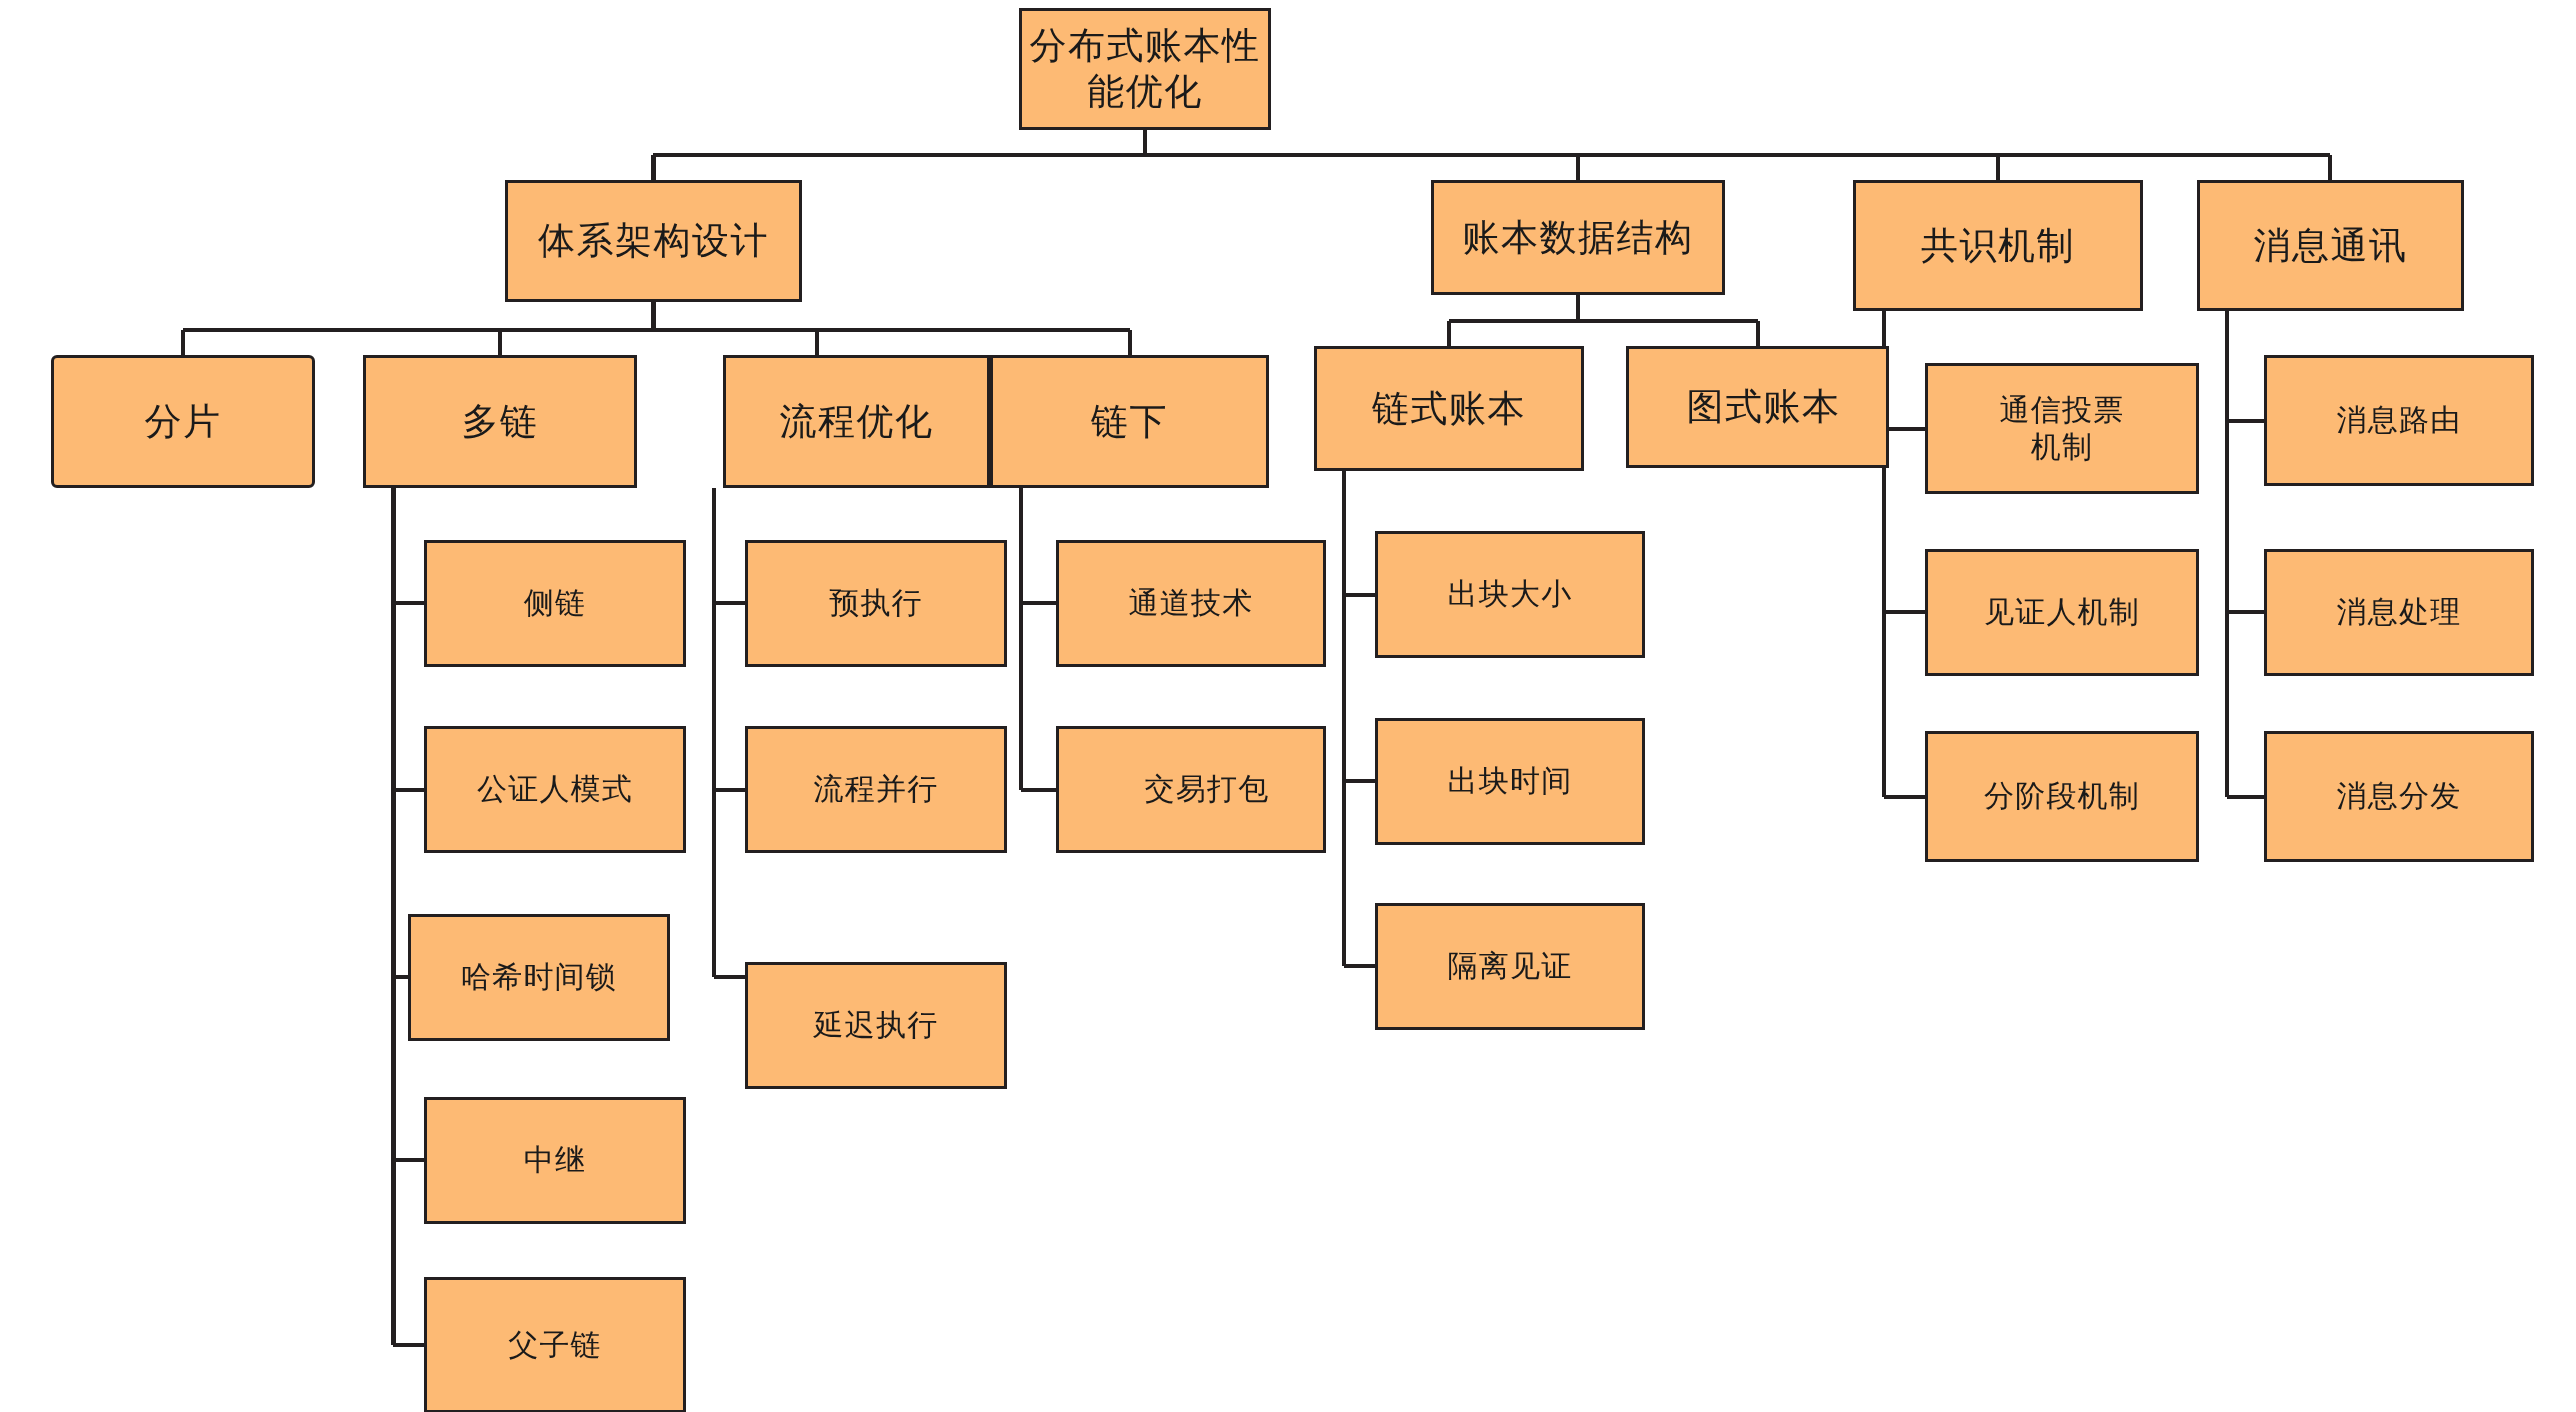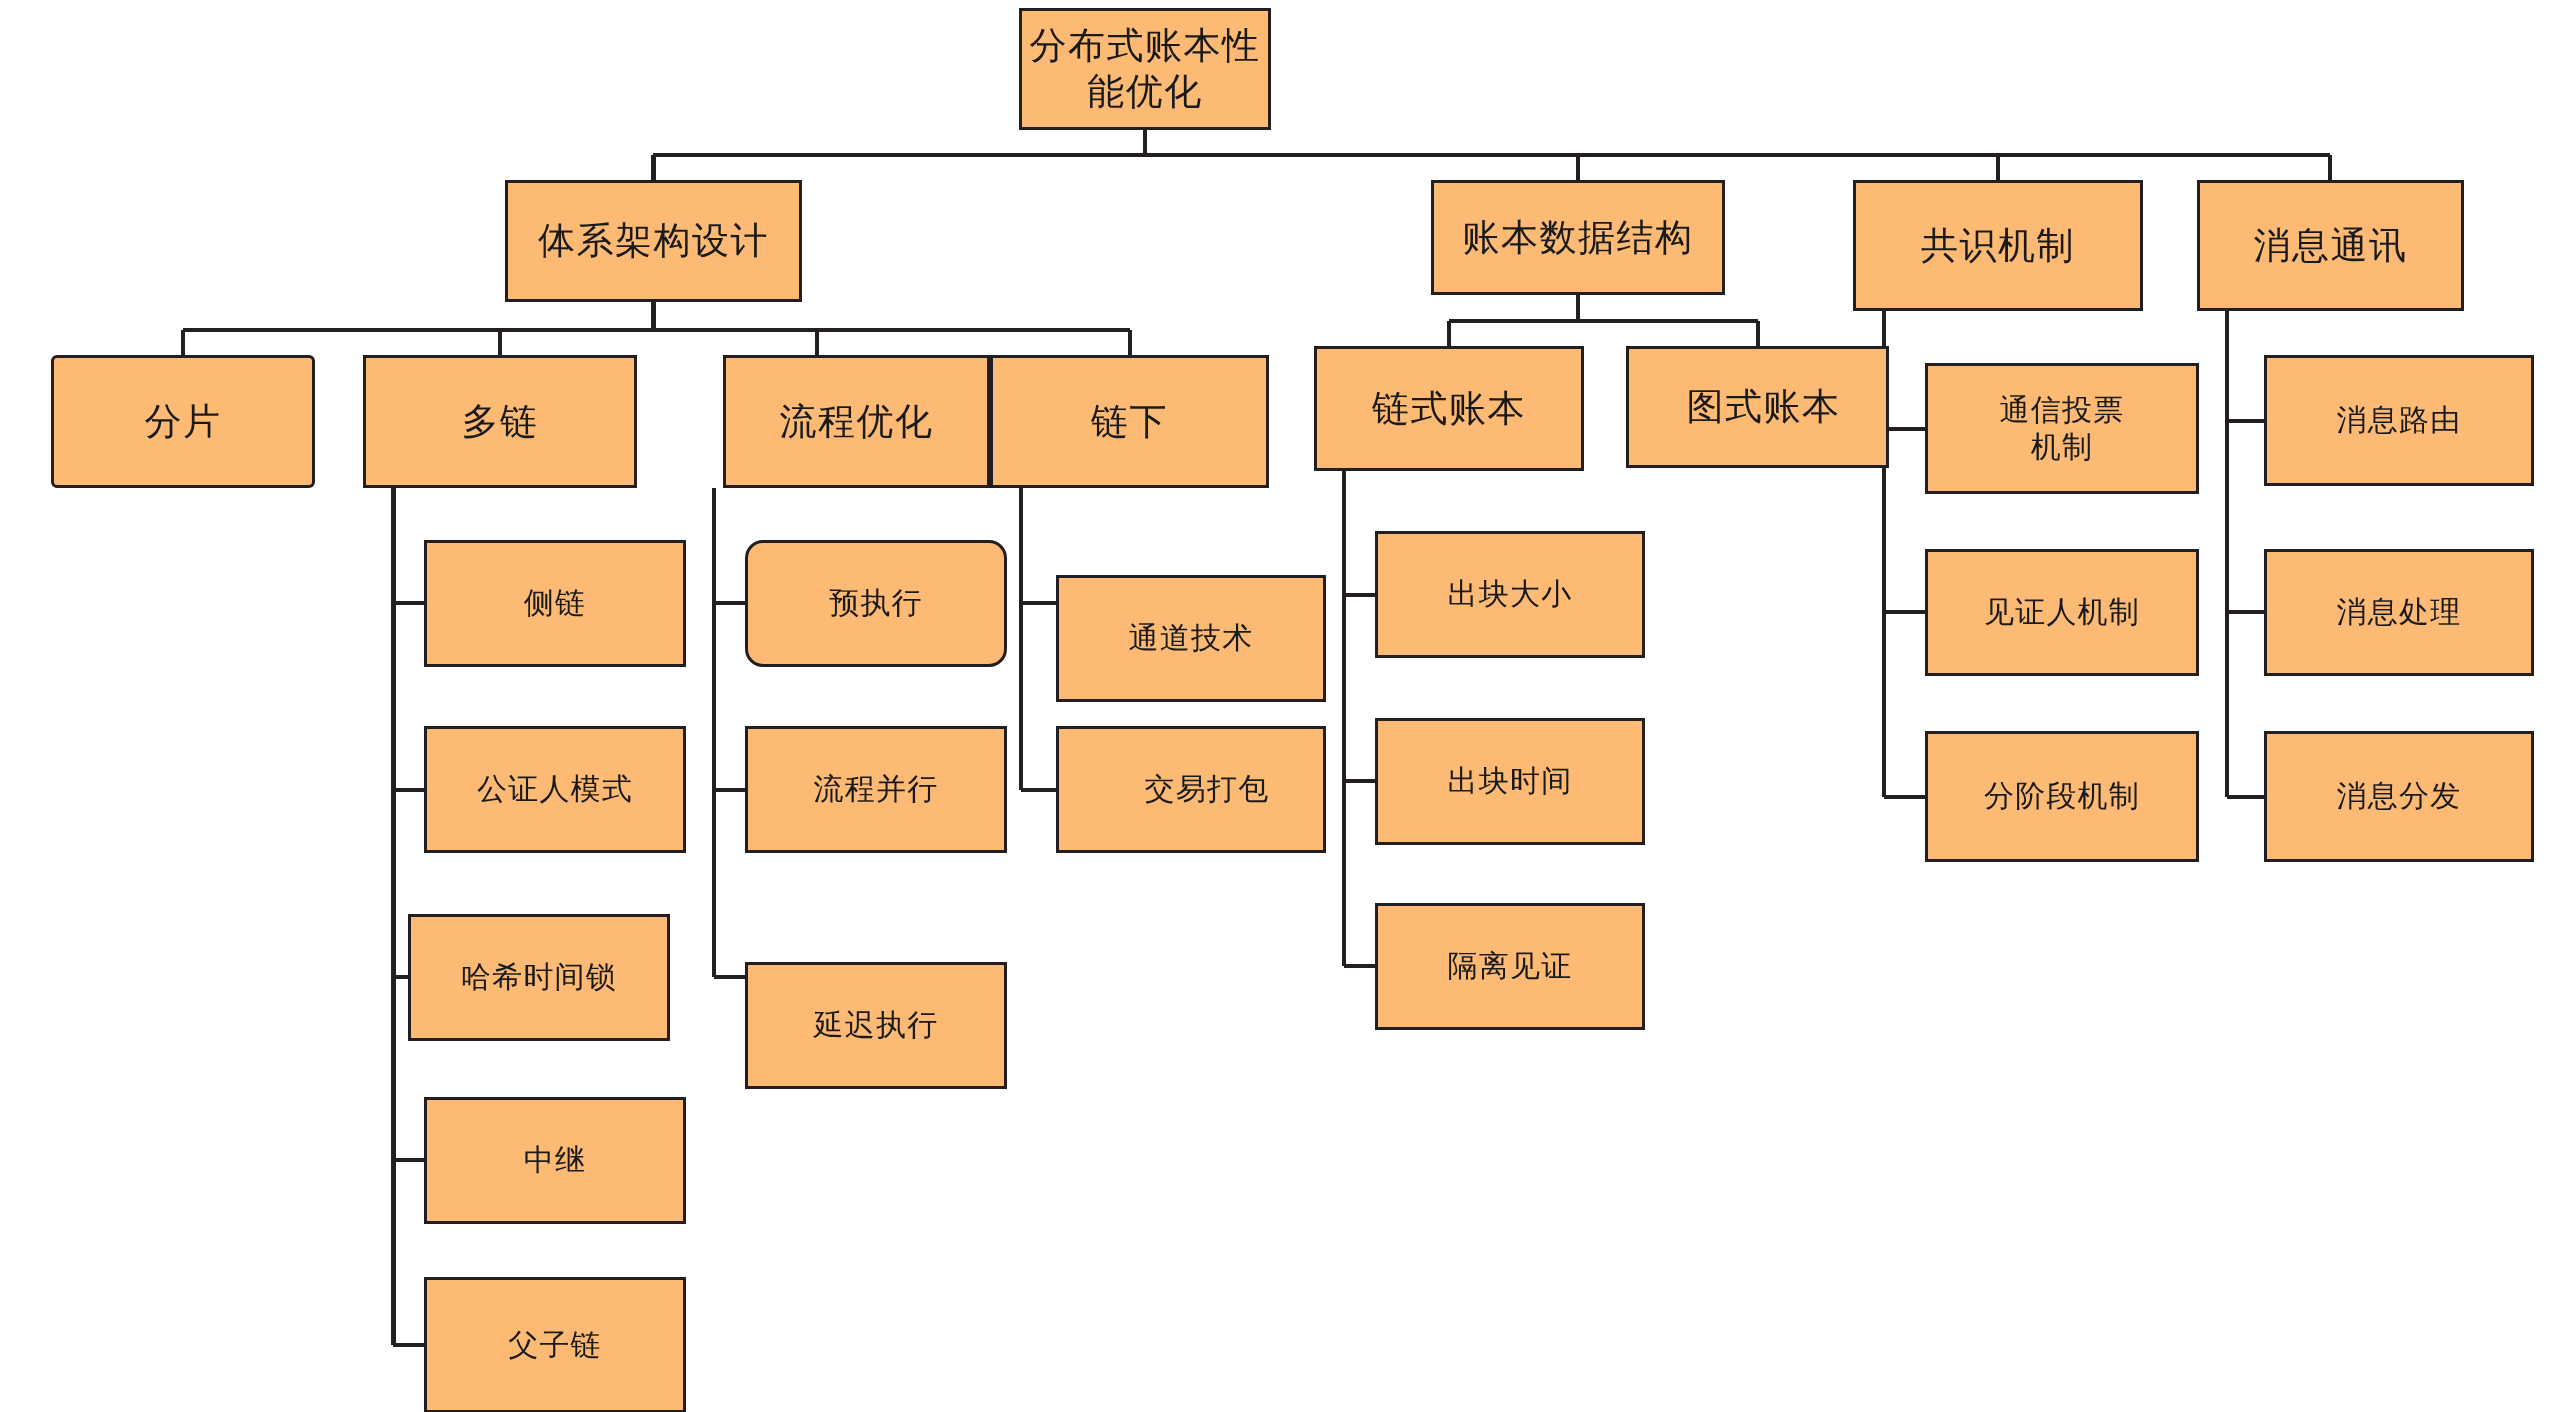--- a/index.html
+++ b/index.html
@@ -99,24 +99,24 @@
       <div class="node lvl2" style="left: 363px; top: 355px; width: 274px; height: 133px;">多链</div>
       <div class="node lvl2" style="left: 723px; top: 355px; width: 267px; height: 133px;">流程优化</div>
       <div class="node lvl2" style="left: 990px; top: 355px; width: 279px; height: 133px;">链下</div>
       <div class="node lvl2" style="left: 1314px; top: 346px; width: 270px; height: 125px;">链式账本</div>
       <div class="node lvl2" style="left: 1626px; top: 346px; width: 263px; height: 122px; padding-left: 12px;">图式账本</div>
       <div class="node lvl3" style="left: 424px; top: 540px; width: 262px; height: 127px;">侧链</div>
       <div class="node lvl3" style="left: 424px; top: 726px; width: 262px; height: 127px;">公证人模式</div>
       <div class="node lvl3" style="left: 408px; top: 914px; width: 262px; height: 127px;">哈希时间锁</div>
       <div class="node lvl3" style="left: 424px; top: 1097px; width: 262px; height: 127px;">中继</div>
       <div class="node lvl3" style="left: 424px; top: 1277px; width: 262px; height: 136px;">父子链</div>
-      <div class="node lvl3" style="left: 745px; top: 540px; width: 262px; height: 127px; border-radius: 18px;">预执行</div>
+      <div class="node lvl3" style="left: 745px; top: 540px; width: 262px; height: 127px;">预执行</div>
       <div class="node lvl3" style="left: 745px; top: 726px; width: 262px; height: 127px;">流程并行</div>
       <div class="node lvl3" style="left: 745px; top: 914px; width: 262px; height: 127px; margin-top: 48px;">延迟执行</div>
-      <div class="node lvl3" style="left: 1056px; top: 540px; width: 270px; height: 127px; margin-top: 35px;">通道技术</div>
+      <div class="node lvl3" style="left: 1056px; top: 540px; width: 270px; height: 127px;">通道技术</div>
       <div class="node lvl3" style="left: 1056px; top: 726px; width: 270px; height: 127px; padding-left: 32px;">交易打包</div>
       <div class="node lvl3" style="left: 1375px; top: 531px; width: 270px; height: 127px;">出块大小</div>
       <div class="node lvl3" style="left: 1375px; top: 718px; width: 270px; height: 127px;">出块时间</div>
       <div class="node lvl3" style="left: 1375px; top: 903px; width: 270px; height: 127px;">隔离见证</div>
       <div class="node lvl3" style="left: 1925px; top: 363px; width: 274px; height: 131px;">通信投票
 机制</div>
       <div class="node lvl3" style="left: 1925px; top: 549px; width: 274px; height: 127px;">见证人机制</div>
       <div class="node lvl3" style="left: 1925px; top: 731px; width: 274px; height: 131px;">分阶段机制</div>
       <div class="node lvl3" style="left: 2264px; top: 355px; width: 270px; height: 131px;">消息路由</div>
       <div class="node lvl3" style="left: 2264px; top: 549px; width: 270px; height: 127px;">消息处理</div>

